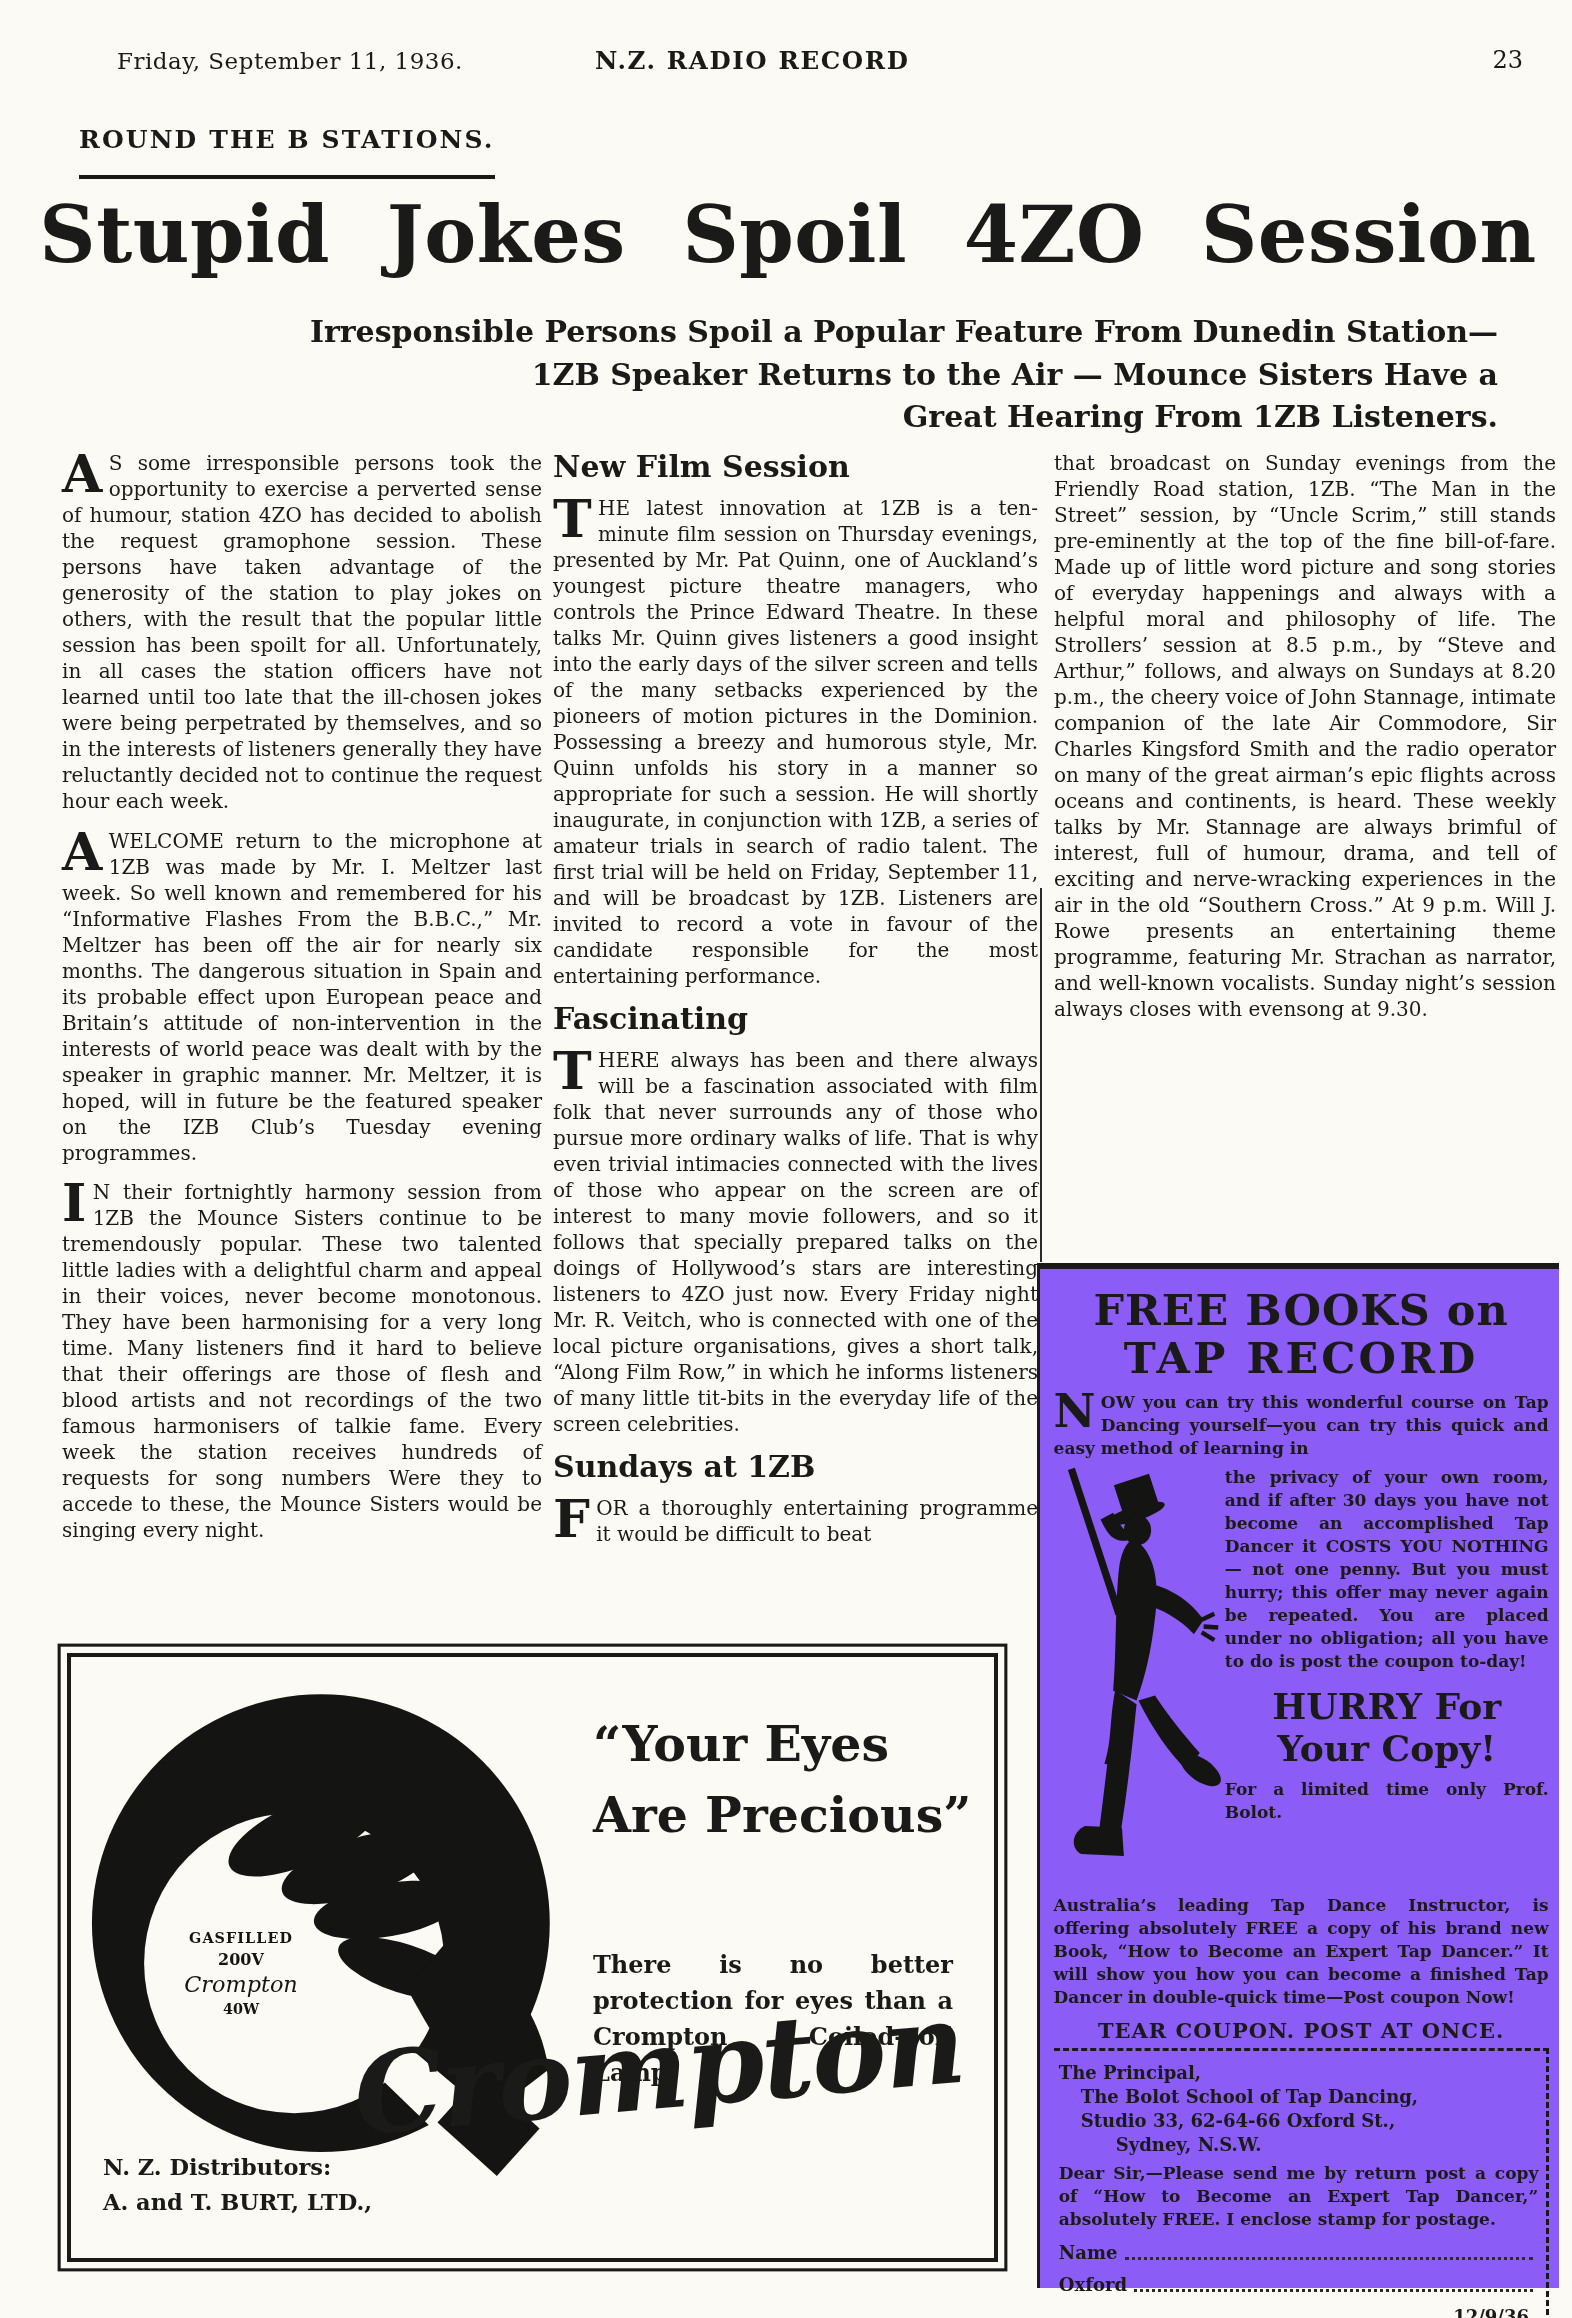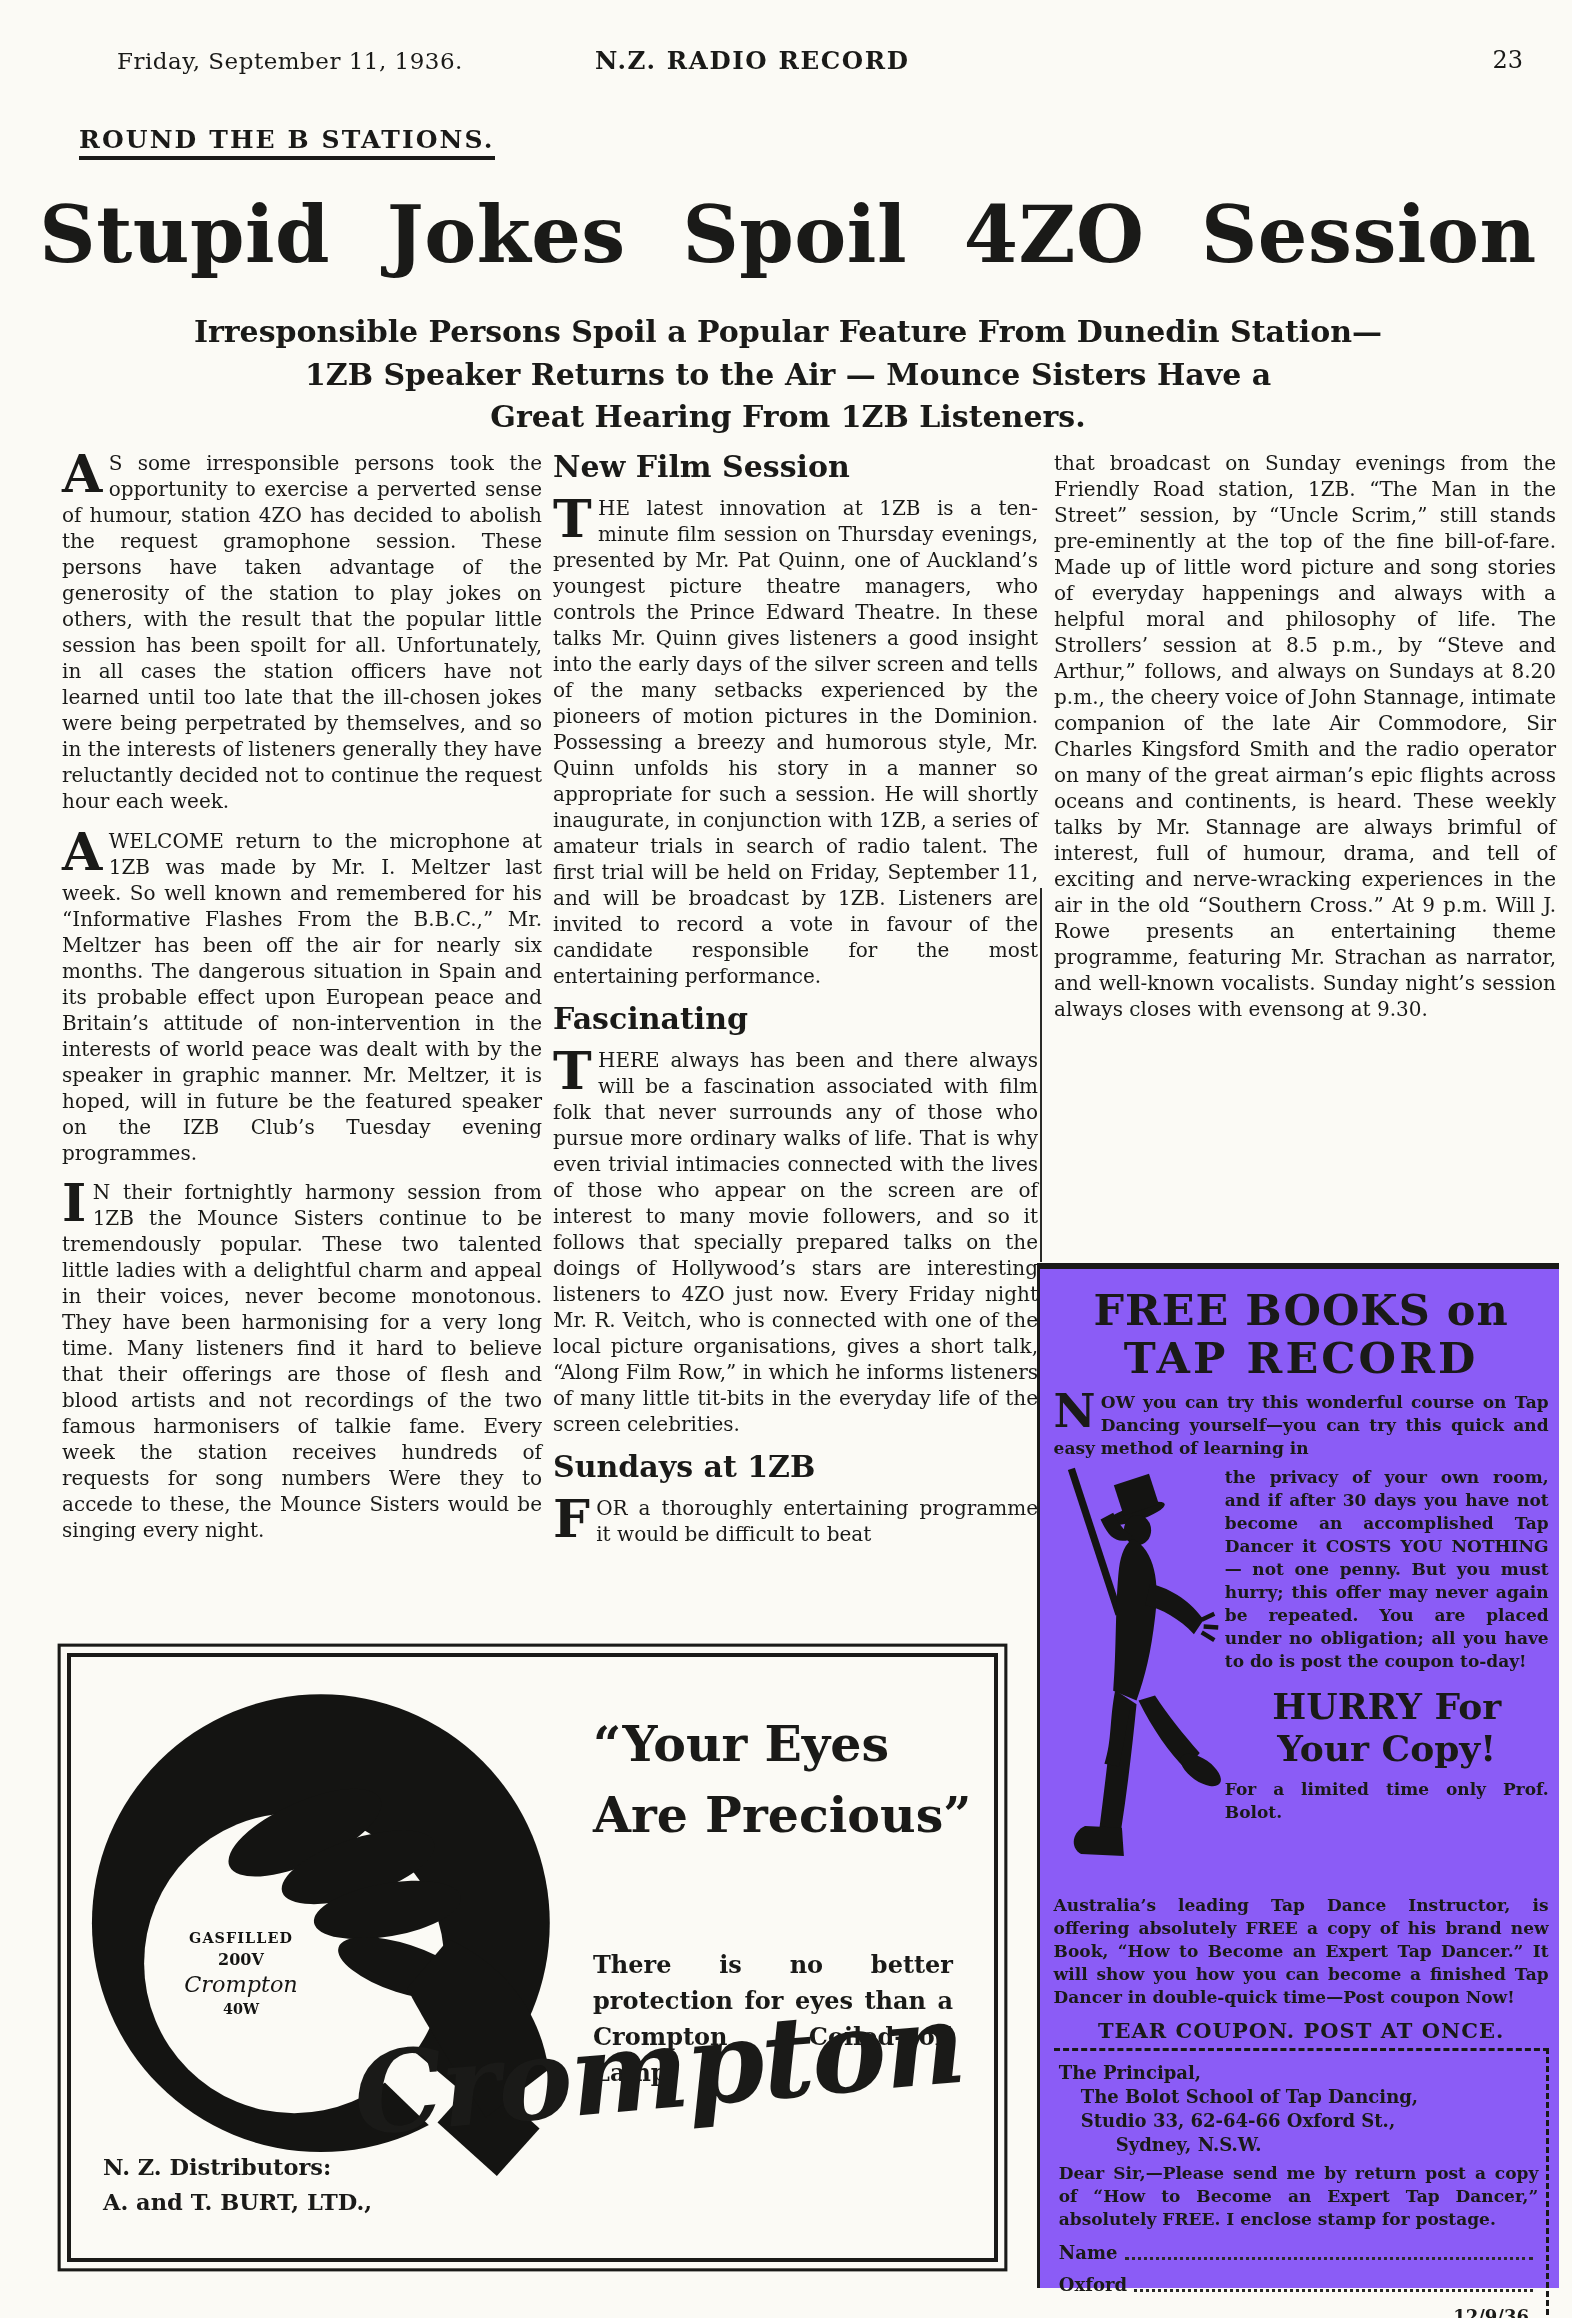--- a/index.html
+++ b/index.html
@@ -7,27 +7,27 @@
     position:relative;width:1573px;height:2319px;background:#fbfaf5;color:#1a1a18;
     font-family:"DejaVu Serif","Liberation Serif",serif;overflow:hidden;
   }
   
   .hdr-date{position:absolute;left:117px;top:48px;font-size:23px;letter-spacing:0.5px;}
   .hdr-masthead{position:absolute;left:595px;top:46px;font-size:24.5px;font-weight:700;letter-spacing:1.6px;}
   .hdr-pageno{position:absolute;right:50px;top:46px;font-size:24px;}
   
   .kicker{
     position:absolute;left:79px;top:125px;font-size:25px;font-weight:700;letter-spacing:2.1px;
-    padding-bottom:2px;border-bottom:4.7px solid #1a1a18;
+    padding-bottom:21px;border-bottom:4.7px solid #1a1a18;
   }
   .headline{
     position:absolute;left:31px;top:192px;width:1514px;text-align:center;
     font-size:78px;font-weight:700;letter-spacing:0.5px;word-spacing:29px;line-height:1.1;
   }
-  .subhead{position:absolute;left:78px;top:311px;width:1420px;text-align:center;
+  .subhead{position:absolute;left:78px;top:311px;width:1420px;text-align:right;
     font-size:30px;font-weight:700;line-height:1.42;}
   
   .col{position:absolute;top:450px;font-size:20px;line-height:26px;text-align:justify;}
   .col1{left:62px;width:480px;}
   .col2{left:553px;width:485px;}
   .col3{left:1054px;width:502px;}
   .col p{margin:0 0 13.6px 0;}
   .col h2{font-size:30px;font-weight:700;margin:10.4px 0 11.5px 0;line-height:1.1;text-align:left;}
   .col h2:first-child{margin-top:0;}
   .drop{float:left;font-size:52px;line-height:42px;font-weight:700;padding:3.1px 6.3px 0 0;}

